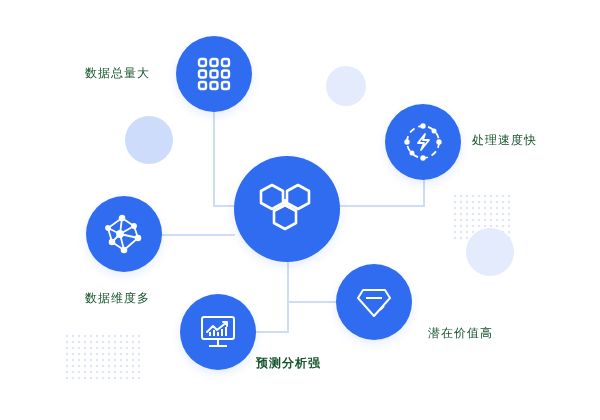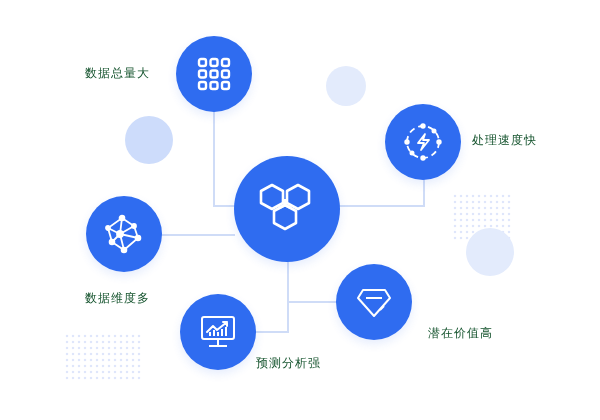--- a/index.html
+++ b/index.html
@@ -110,13 +110,13 @@
       <path d="M9 20 L15 14 L19 18 L29 10 M25 10 H29 V14" stroke-linecap="round" stroke-linejoin="round"></path>
       <path d="M12 24 V20 M16 24 V18 M20 24 V20 M24 24 V17 M28 24 V15"></path>
     </svg>
   </span>
 </div>
 
 <div class="label" style="left:85px;top:65px;">数据总量大</div>
 <div class="label" style="left:472px;top:132px;">处理速度快</div>
 <div class="label" style="left:85px;top:290px;text-align:center;">数据维度多</div>
 <div class="label" style="left:428px;top:293px;margin-top:32px;">潜在价值高</div>
-<div class="label" style="left:256px;top:355px;">预测分析强</div>
+<div class="label" style="left:256px;top:355px;font-weight:bold;">预测分析强</div>
 
 </body></html>

